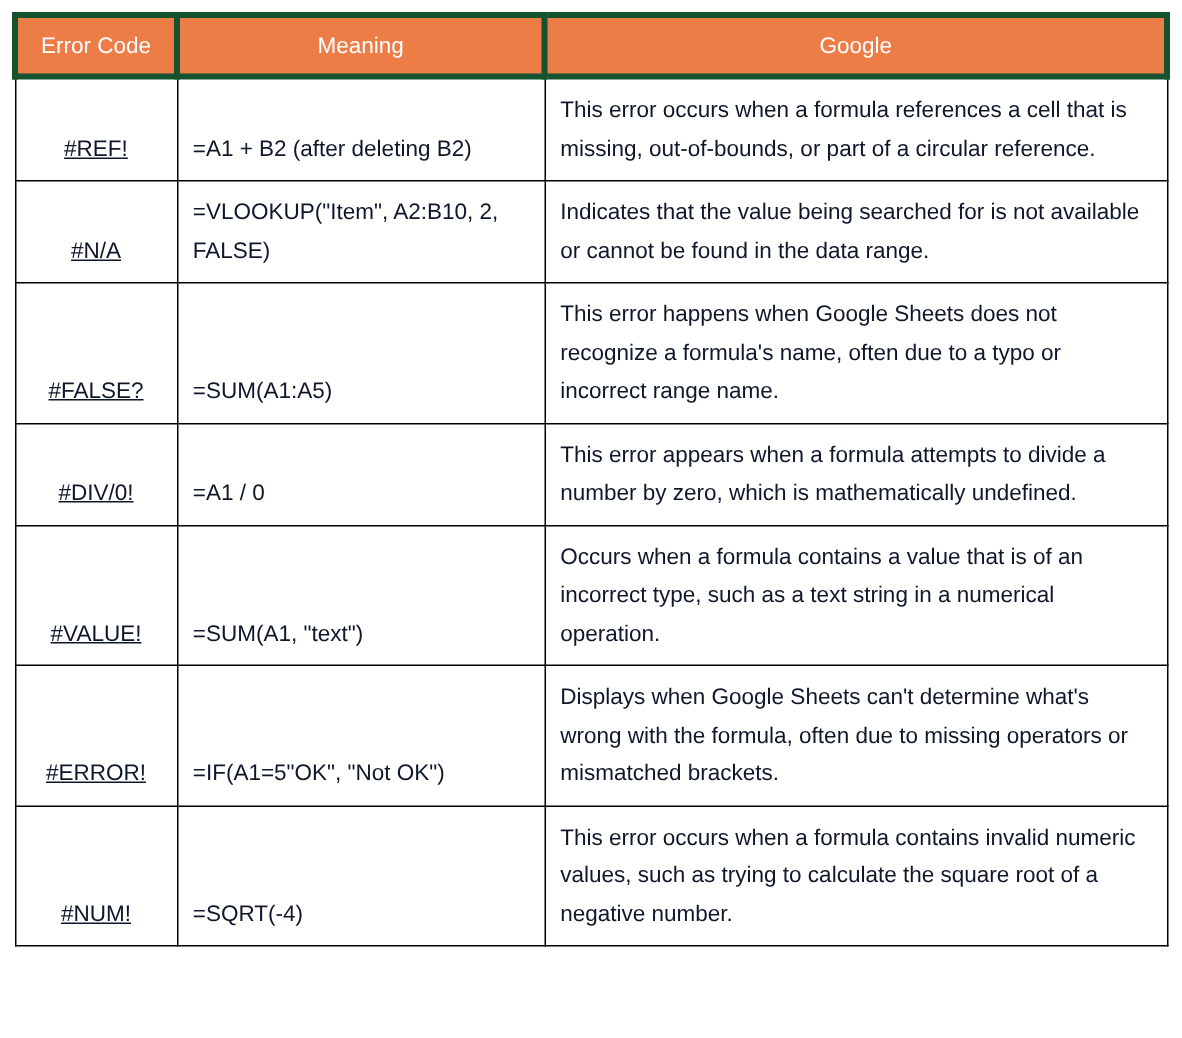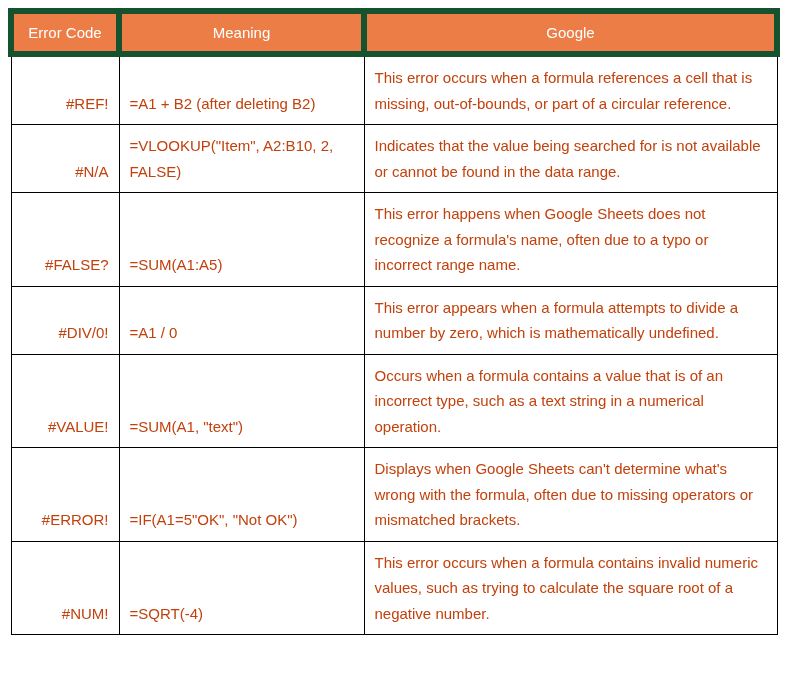--- a/index.html
+++ b/index.html
@@ -19,34 +19,35 @@
       border-collapse: collapse;
       width: 100%;
       table-layout: fixed;
     }
     th {
       background-color: #ed7d47;
       color: #ffffff;
       font-weight: 500;
       padding: 10px 8px;
       text-align: center;
-      border: 6px solid #14532d;
+      border: 4px solid #14532d;
       font-size: 15px;
     }
     td {
       border: 1px solid #000000;
       padding: 8px 10px;
       vertical-align: bottom;
       line-height: 1.7;
       font-size: 15px;
-      color: #c2410c;
+      color: #0f172a;
     }
     td.error-code {
-      text-align: right;
+      text-align: center;
       vertical-align: bottom;
+      text-decoration: underline;
     }
     td.syntax {
       text-align: left;
       vertical-align: bottom;
       margin-top: 24px;
     }
     td.meaning {
       text-align: left;
       vertical-align: top;
     }

